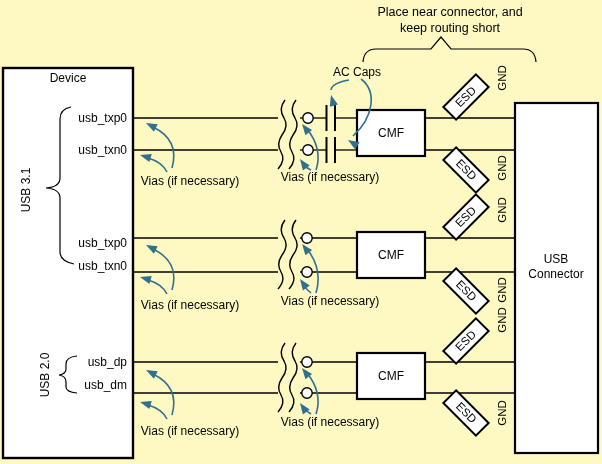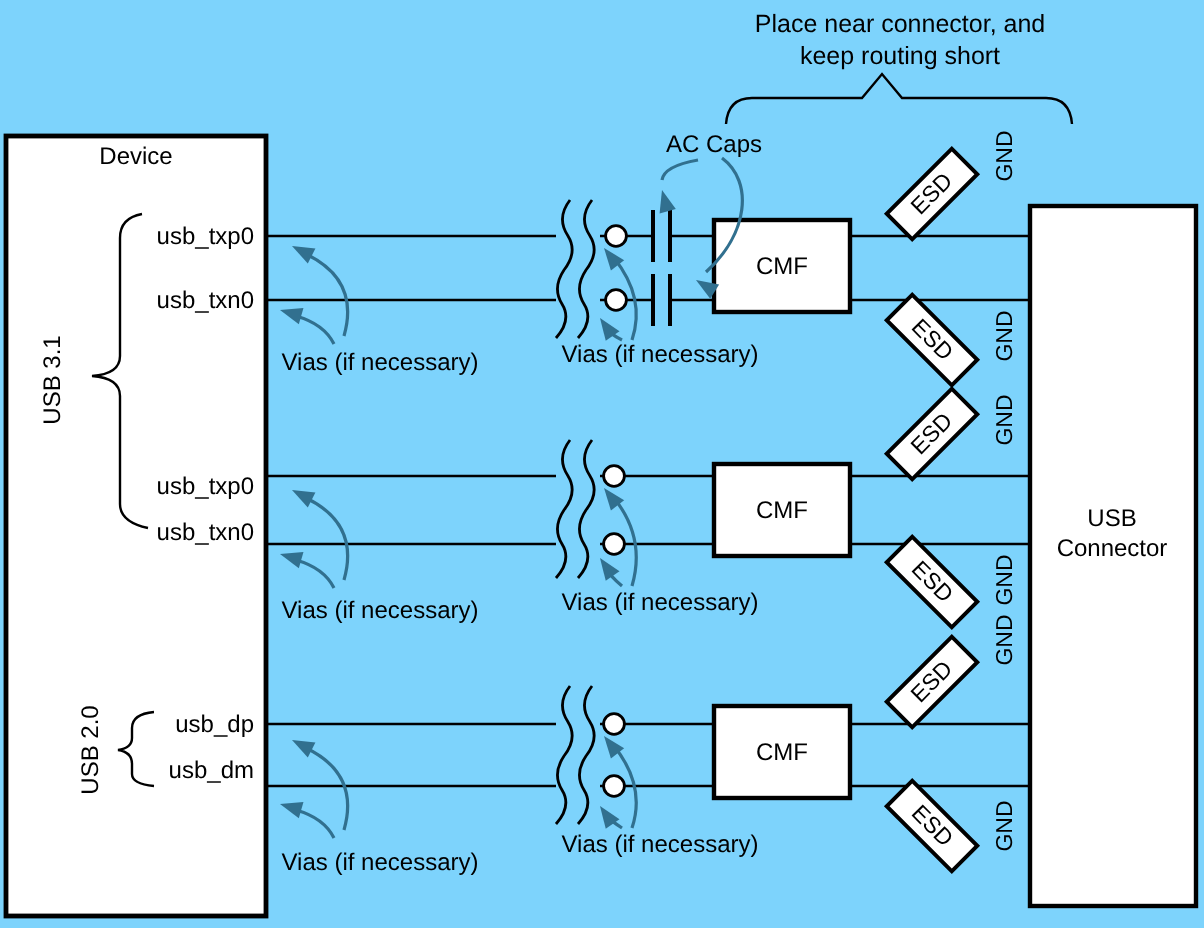--- a/index.html
+++ b/index.html
@@ -1,16 +1,16 @@
 <!DOCTYPE html>
 <html style="--arrow-color: #31708F;"><head>
 <meta charset="utf-8">
 <style>
   html,body{margin:0;padding:0;background:#ffffff;}
-  .stage{position:relative;width:602px;height:464px;background:#7dd3fc;
+  .stage{position:relative;width:602px;height:464px;background:#fef9c3;
          font-family:"Liberation Sans","DejaVu Sans",sans-serif;}
   svg{display:block;}
   text{fill:#000;}
   .lbl{font-size:12px;}
   .lbl-sm{font-size:11.5px;}
   .note{font-size:12.5px;}
   .outline{fill:#fff;stroke:#000;}
   .trace{stroke:#000;stroke-width:1.3;fill:none;}
   .thin{stroke:#000;stroke-width:1.2;fill:none;}
   .squig{stroke:#000;stroke-width:1.4;fill:none;}

